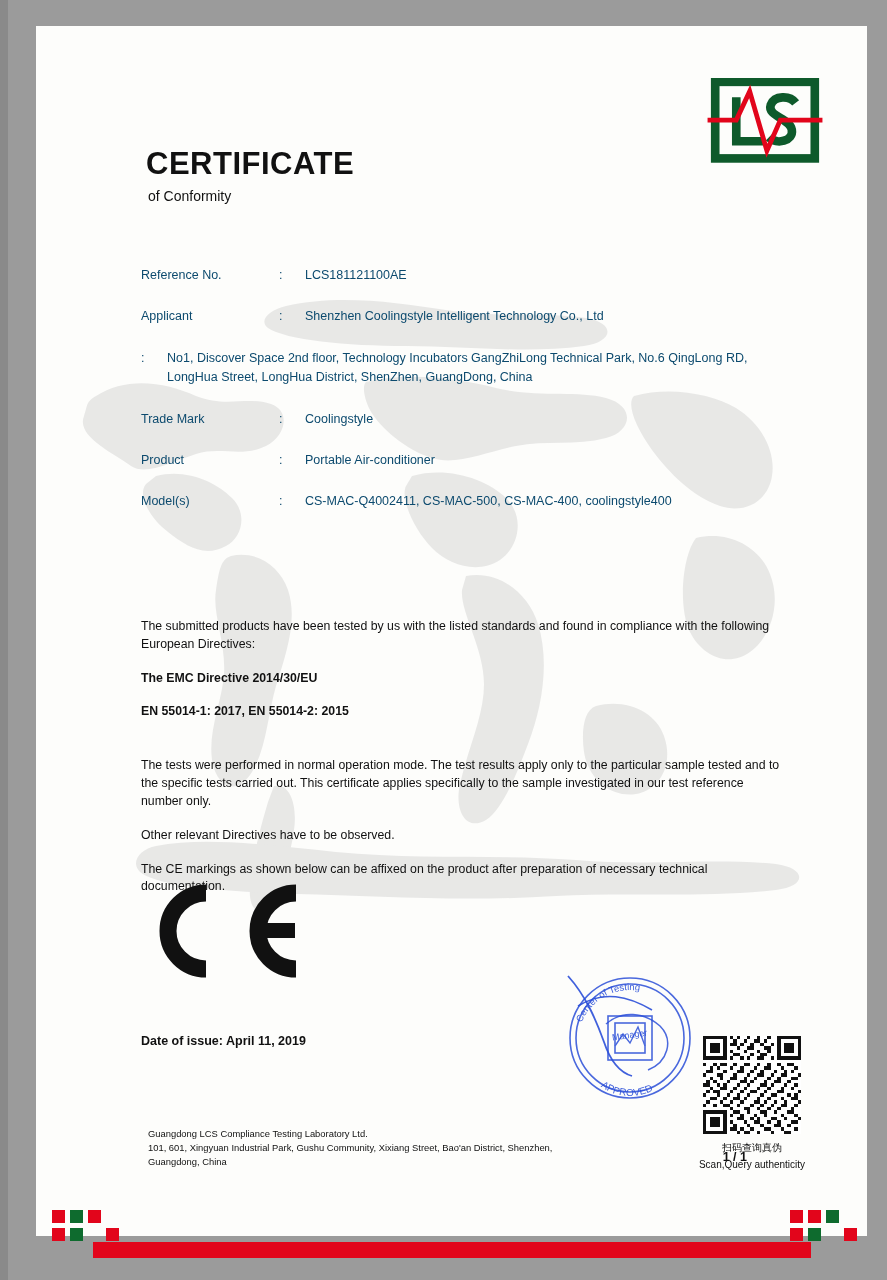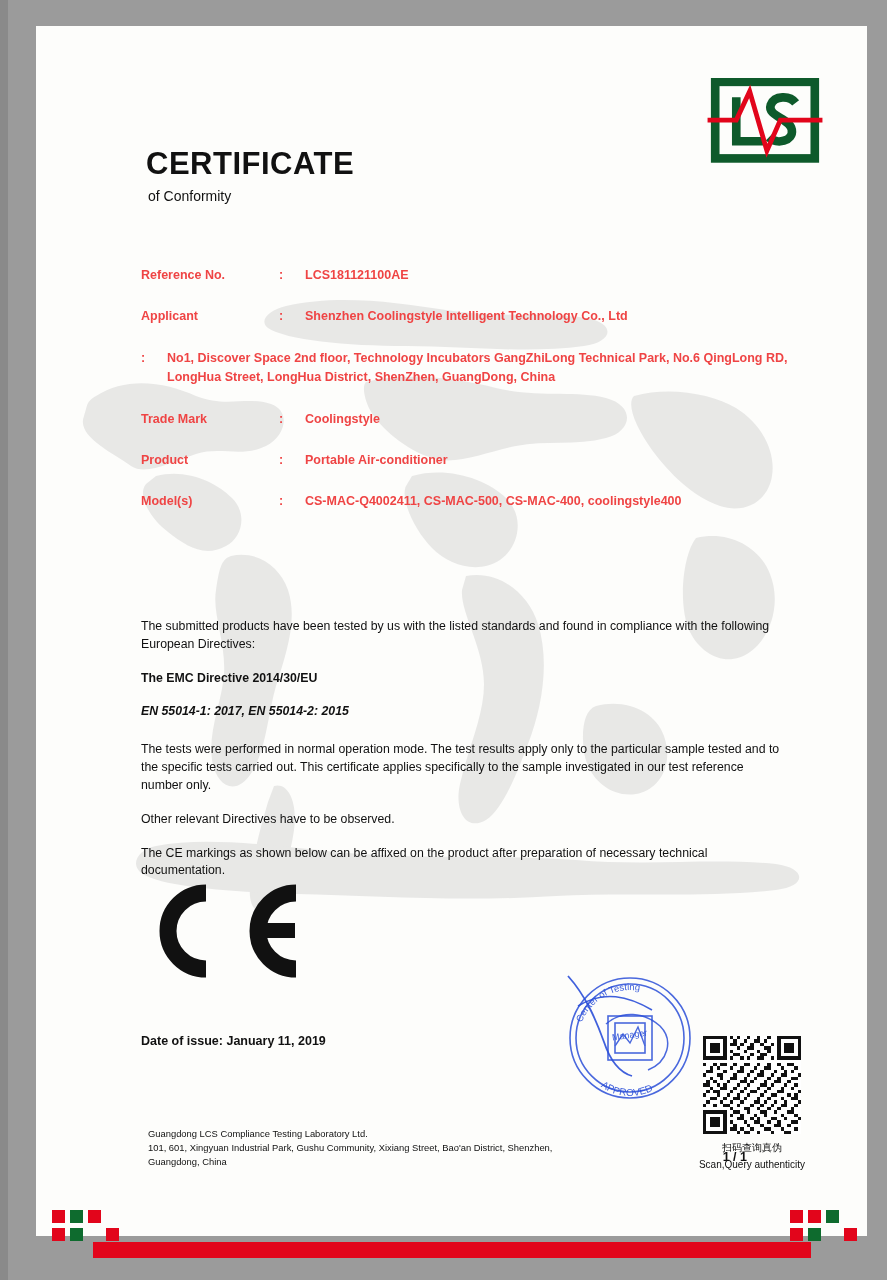--- a/index.html
+++ b/index.html
@@ -95,41 +95,41 @@
   .fields {
     position: absolute;
     left: 105px;
     top: 240px;
     width: 660px;
   }
   .frow {
     display: flex;
     margin-bottom: 22px;
     font-size: 12.5px;
-    font-weight: bold;
-    color: #ef4444;
+    font-weight: normal;
+    color: #0c4a6e;
     line-height: 1.55;
   }
   .flabel { width: 138px; flex: none; }
   .fcolon { width: 26px; flex: none; }
   .fvalue { flex: 1; }
 
   
   .body {
     position: absolute;
     left: 105px;
     top: 592px;
     width: 645px;
     font-size: 12.3px;
     color: #111;
     line-height: 1.45;
   }
   .body p { margin: 0 0 16px 0; }
   .body p.bold { font-weight: bold; }
-  .body .gap { margin-bottom: 20px; font-style: italic; }
+  .body .gap { margin-bottom: 36px; }
 
   
   .ce {
     position: absolute;
     left: 108px;
     top: 855px;
     width: 170px;
     height: 100px;
   }
 
@@ -269,21 +269,21 @@
       <p>Other relevant Directives have to be observed.</p>
       <p>The CE markings as shown below can be affixed on the product after preparation of necessary technical documentation.</p>
     </div>
 
     <svg class="ce" viewBox="0 0 170 100">
       <path d="M62 12 A38 38 0 1 0 62 88" fill="none" stroke="#111" stroke-width="17"></path>
       <path d="M152 12 A38 38 0 1 0 152 88" fill="none" stroke="#111" stroke-width="17"></path>
       <rect x="113" y="42" width="38" height="15" fill="#111"></rect>
     </svg>
 
-    <div class="issue-date">Date of issue: January 11, 2019</div>
+    <div class="issue-date">Date of issue: April 11, 2019</div>
 
     <svg class="stamp" viewBox="0 0 160 140">
       <g fill="none" stroke="#2b4fd8" stroke-width="1.6" opacity="0.85">
         <circle cx="82" cy="72" r="60"></circle>
         <circle cx="82" cy="72" r="54"></circle>
         <rect x="60" y="50" width="44" height="44"></rect>
         <rect x="67" y="57" width="30" height="30"></rect>
         <path d="M67 80 l8 -12 l7 9 l8 -16 l7 19" stroke-width="1.4"></path>
       </g>
       <path d="M20 10 C38 30 48 54 56 76 C62 94 70 106 84 110" fill="none" stroke="#2b4fd8" stroke-width="1.8" opacity="0.9"></path>

